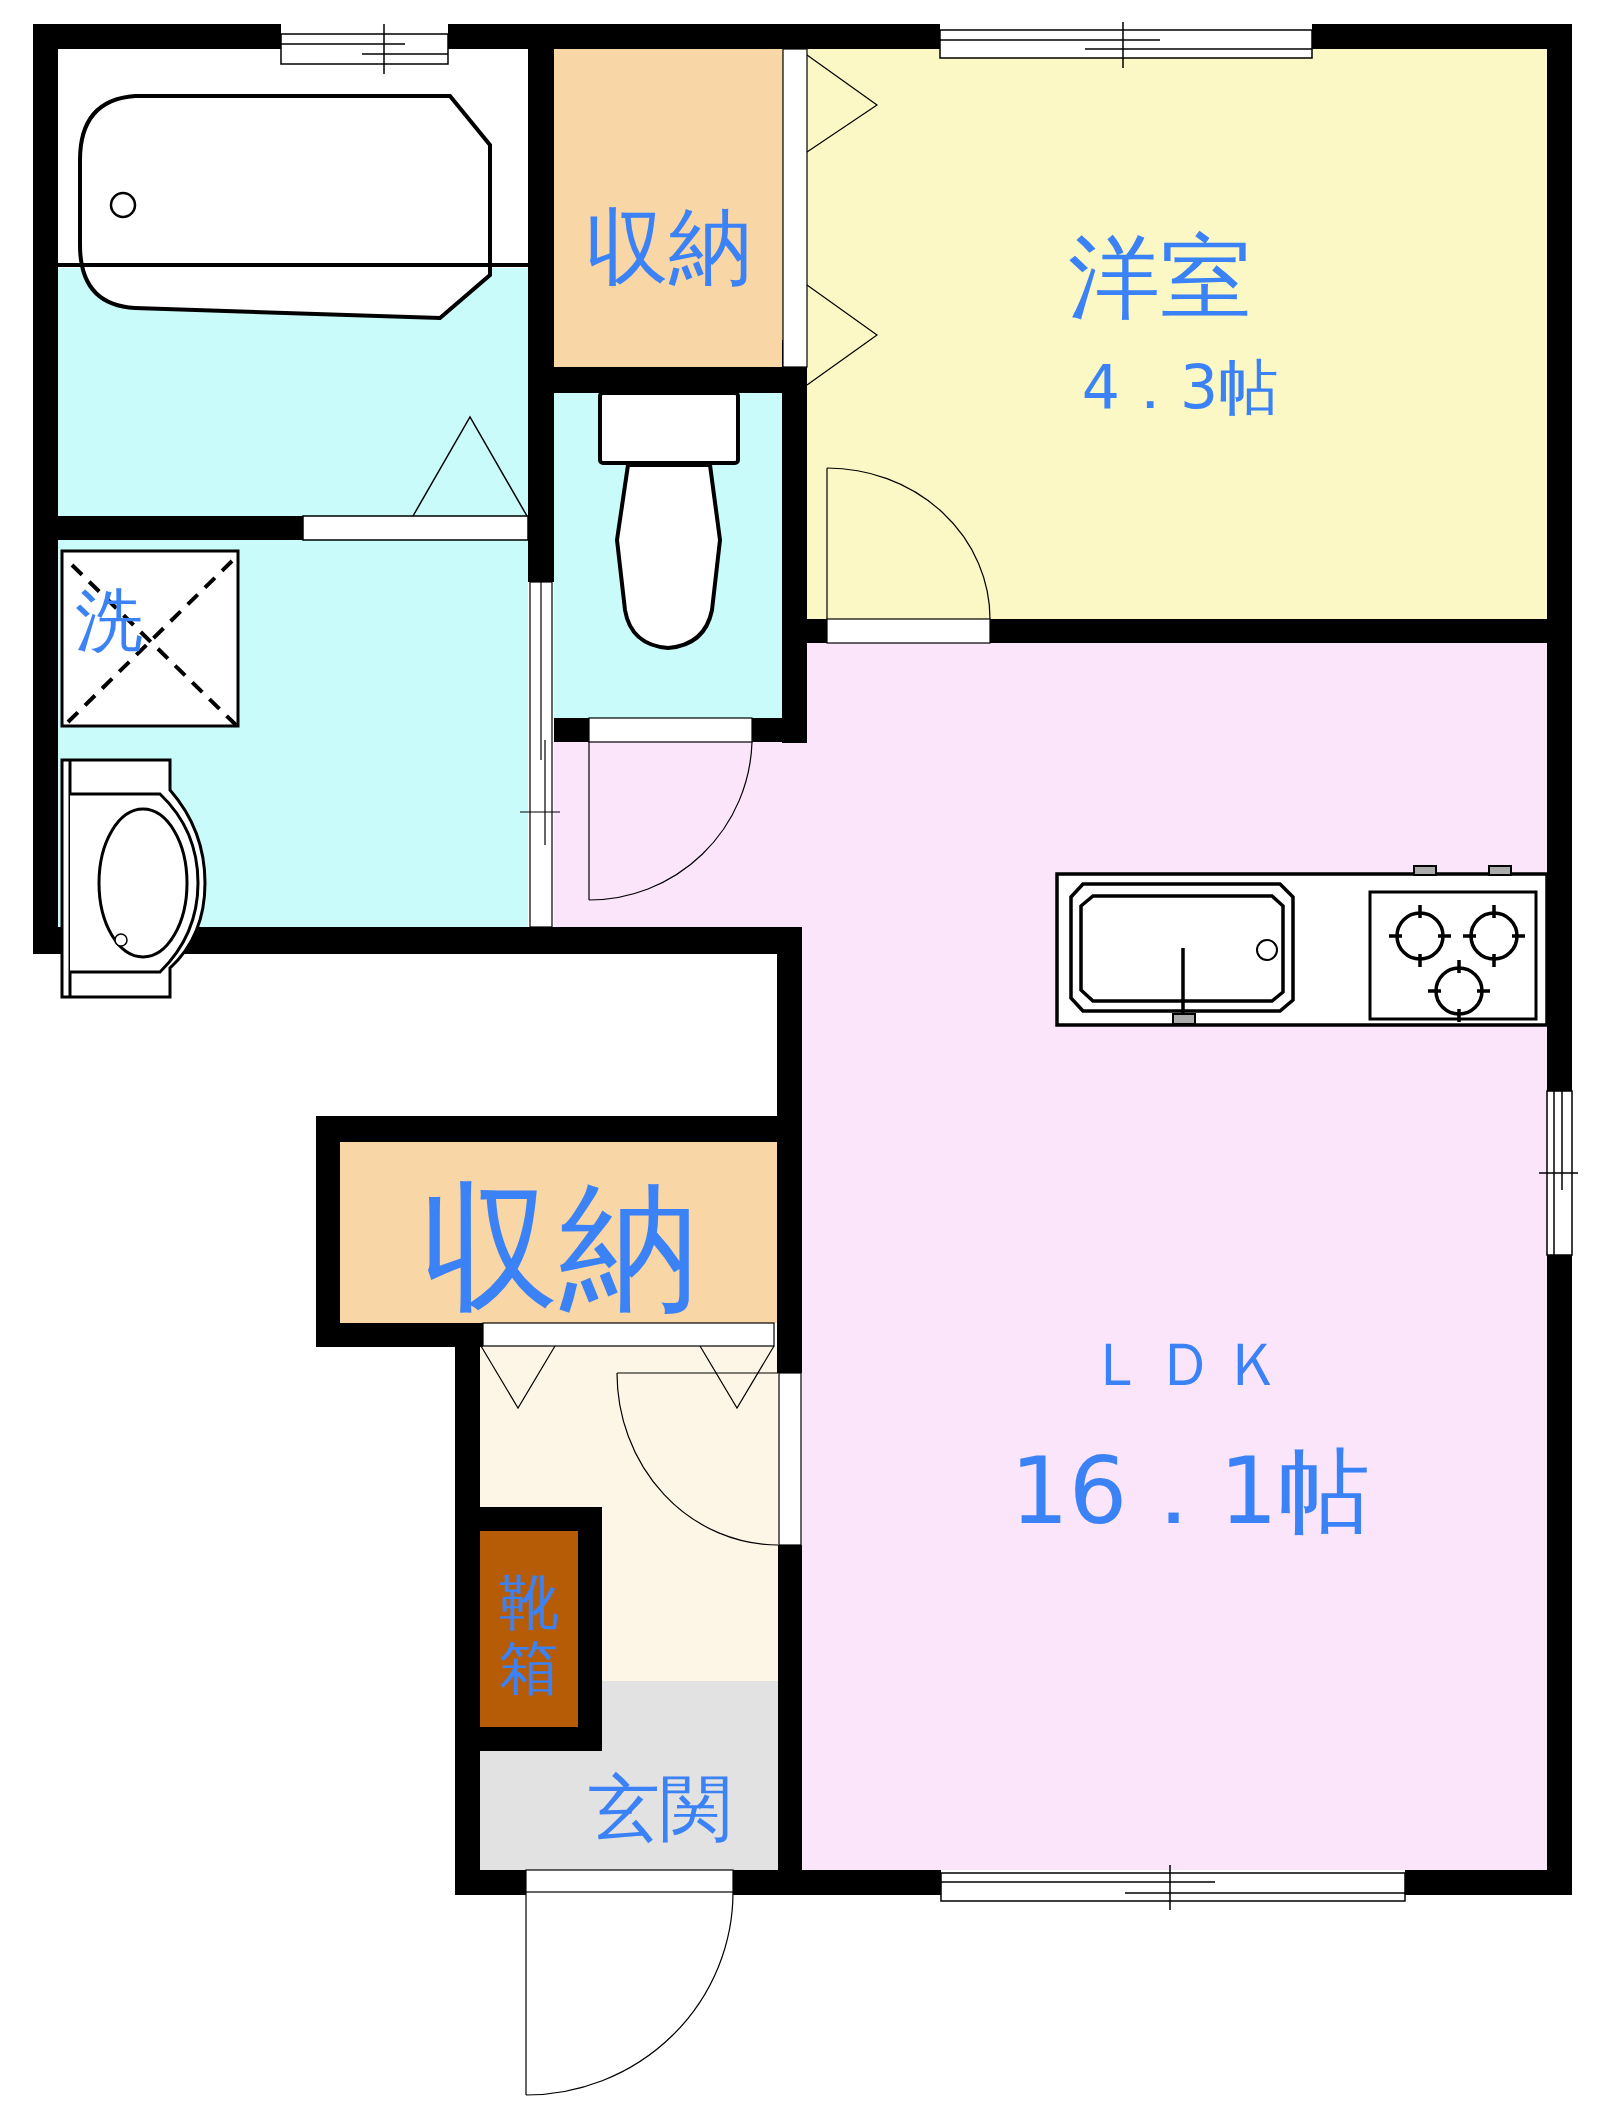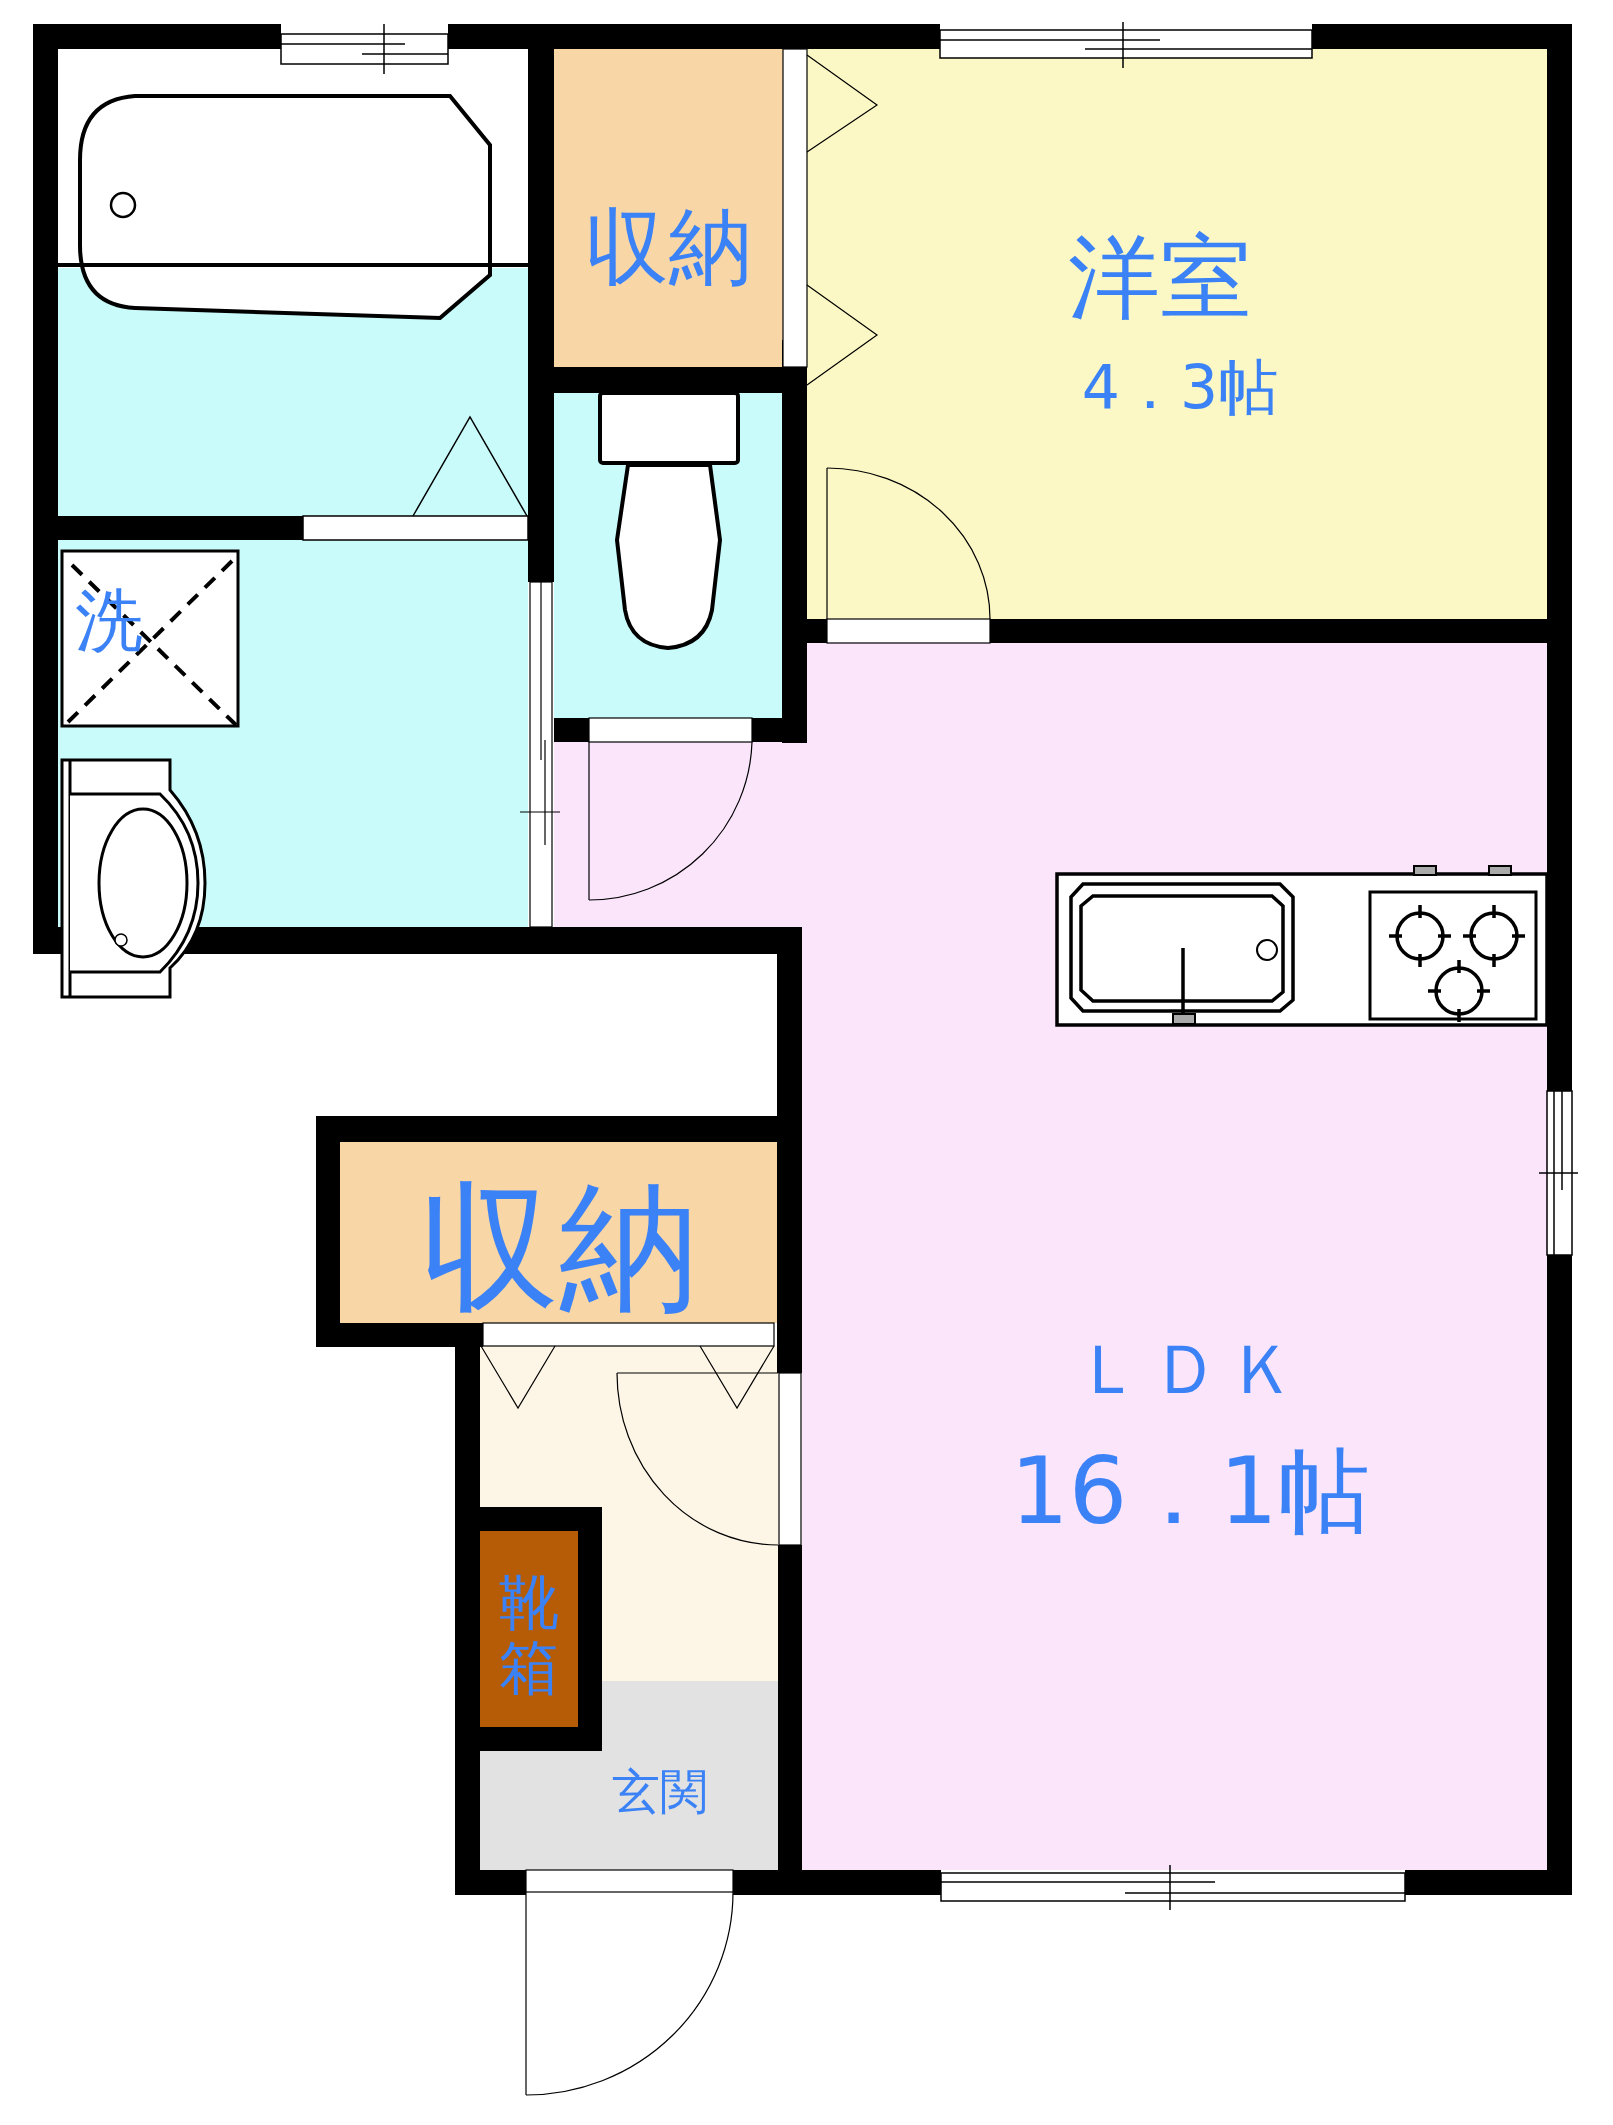--- a/index.html
+++ b/index.html
@@ -191,18 +191,18 @@
     <rect x="526" y="1870" width="207" height="22" fill="#fff"></rect>
     <line x1="526" y1="1892" x2="526" y2="2095"></line>
     <path d="M 526 2095 A 207 203 0 0 0 733 1892"></path>
   </g>
 </svg>
 
 <div class="label" style="left:1040px;top:218px;width:240px;font-size:92px;">洋室</div>
 <div class="label" style="left:1020px;top:345px;width:320px;font-size:60px;">4．3帖</div>
 <div class="label" style="left:554px;top:192px;width:229px;font-size:84px;">収納</div>
 <div class="label" style="left:66px;top:574px;width:86px;font-size:68px;">洗</div>
-<div class="label" style="left:1000px;top:1322px;width:380px;font-size:69px;letter-spacing:8px;text-align:center;">ＬＤＫ</div>
+<div class="label" style="left:1000px;top:1322px;width:380px;font-size:60px;letter-spacing:8px;text-align:center;">ＬＤＫ</div>
 <div class="label" style="left:990px;top:1432px;width:400px;font-size:92px;">16．1帖</div>
 <div class="label" style="left:340px;top:1162px;width:438px;font-size:140px;">収納</div>
 <div class="label" style="left:480px;top:1560px;width:98px;font-size:60px;">靴
 箱</div>
-<div class="label" style="left:570px;top:1760px;width:180px;font-size:48px;font-family:Liberation Mono, monospace;">玄関</div>
+<div class="label" style="left:570px;top:1760px;width:180px;font-size:72px;">玄関</div>
 
 </body></html>

